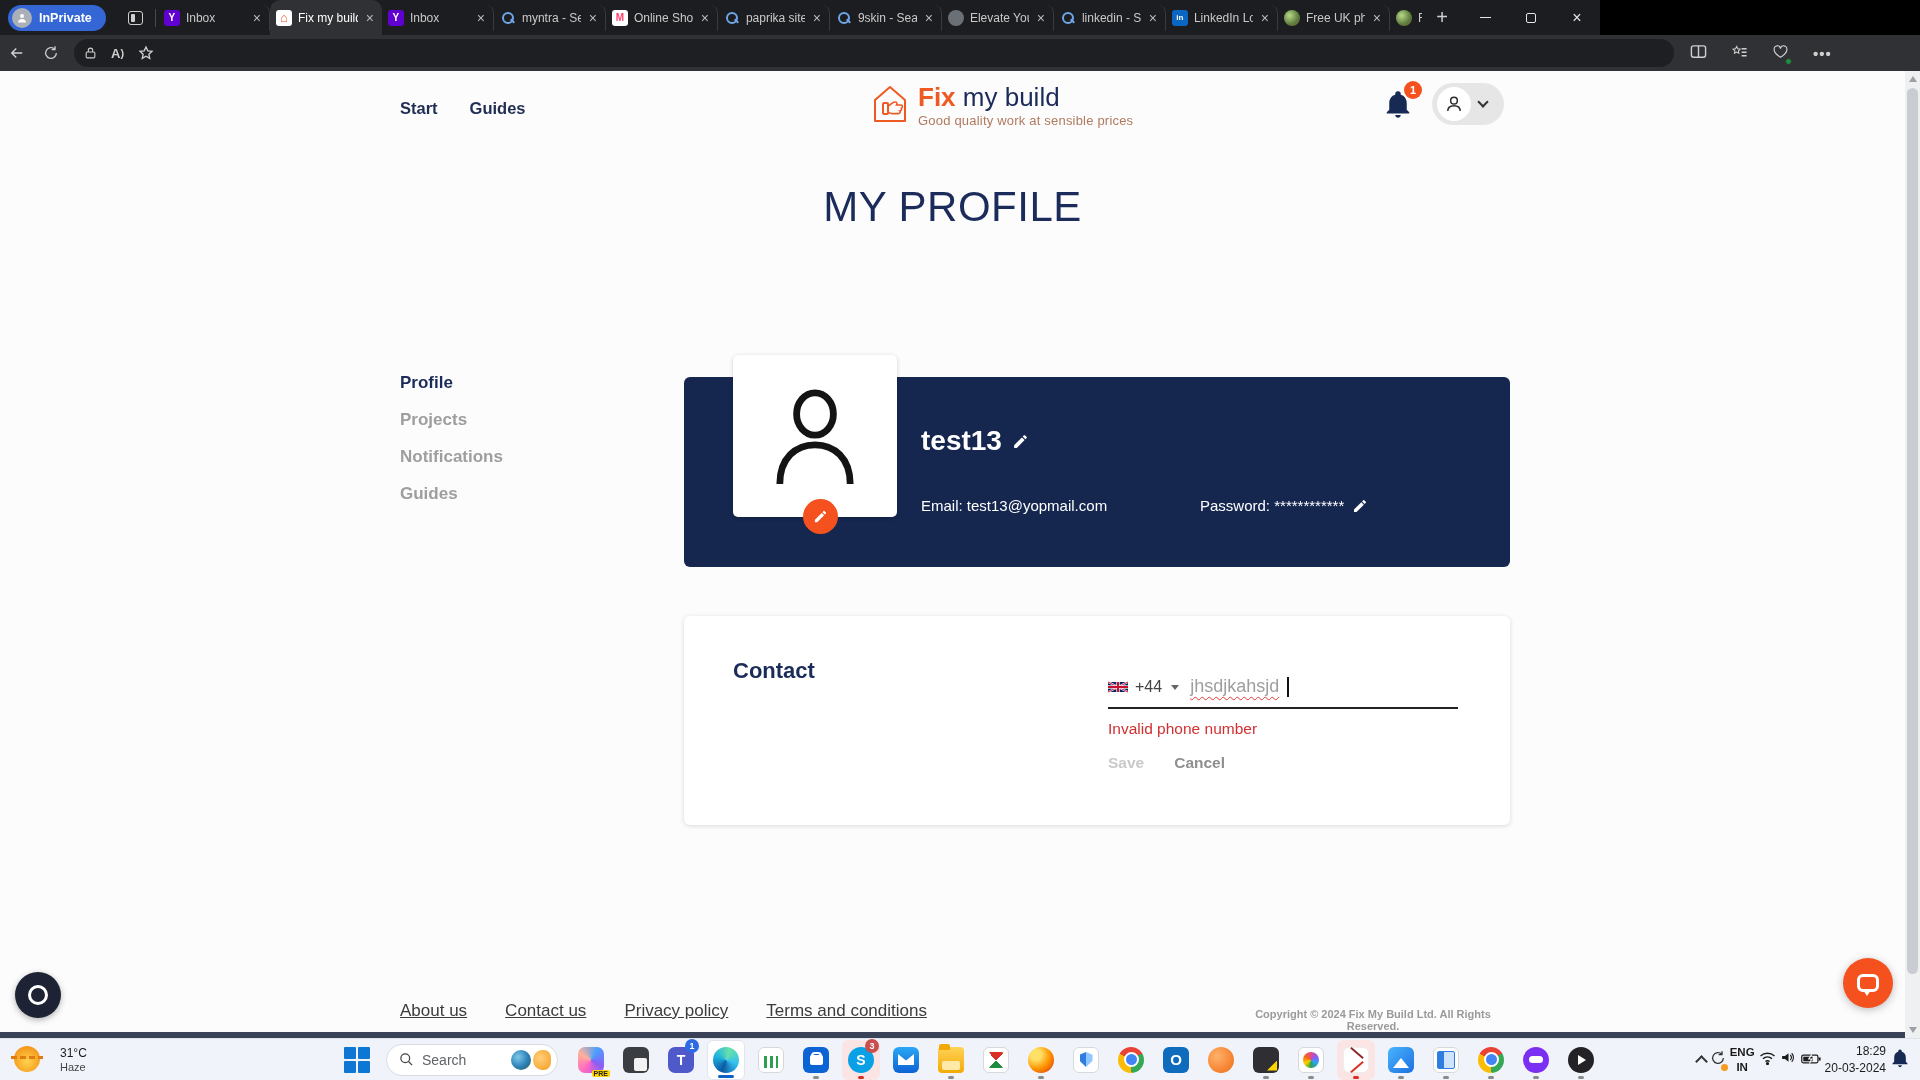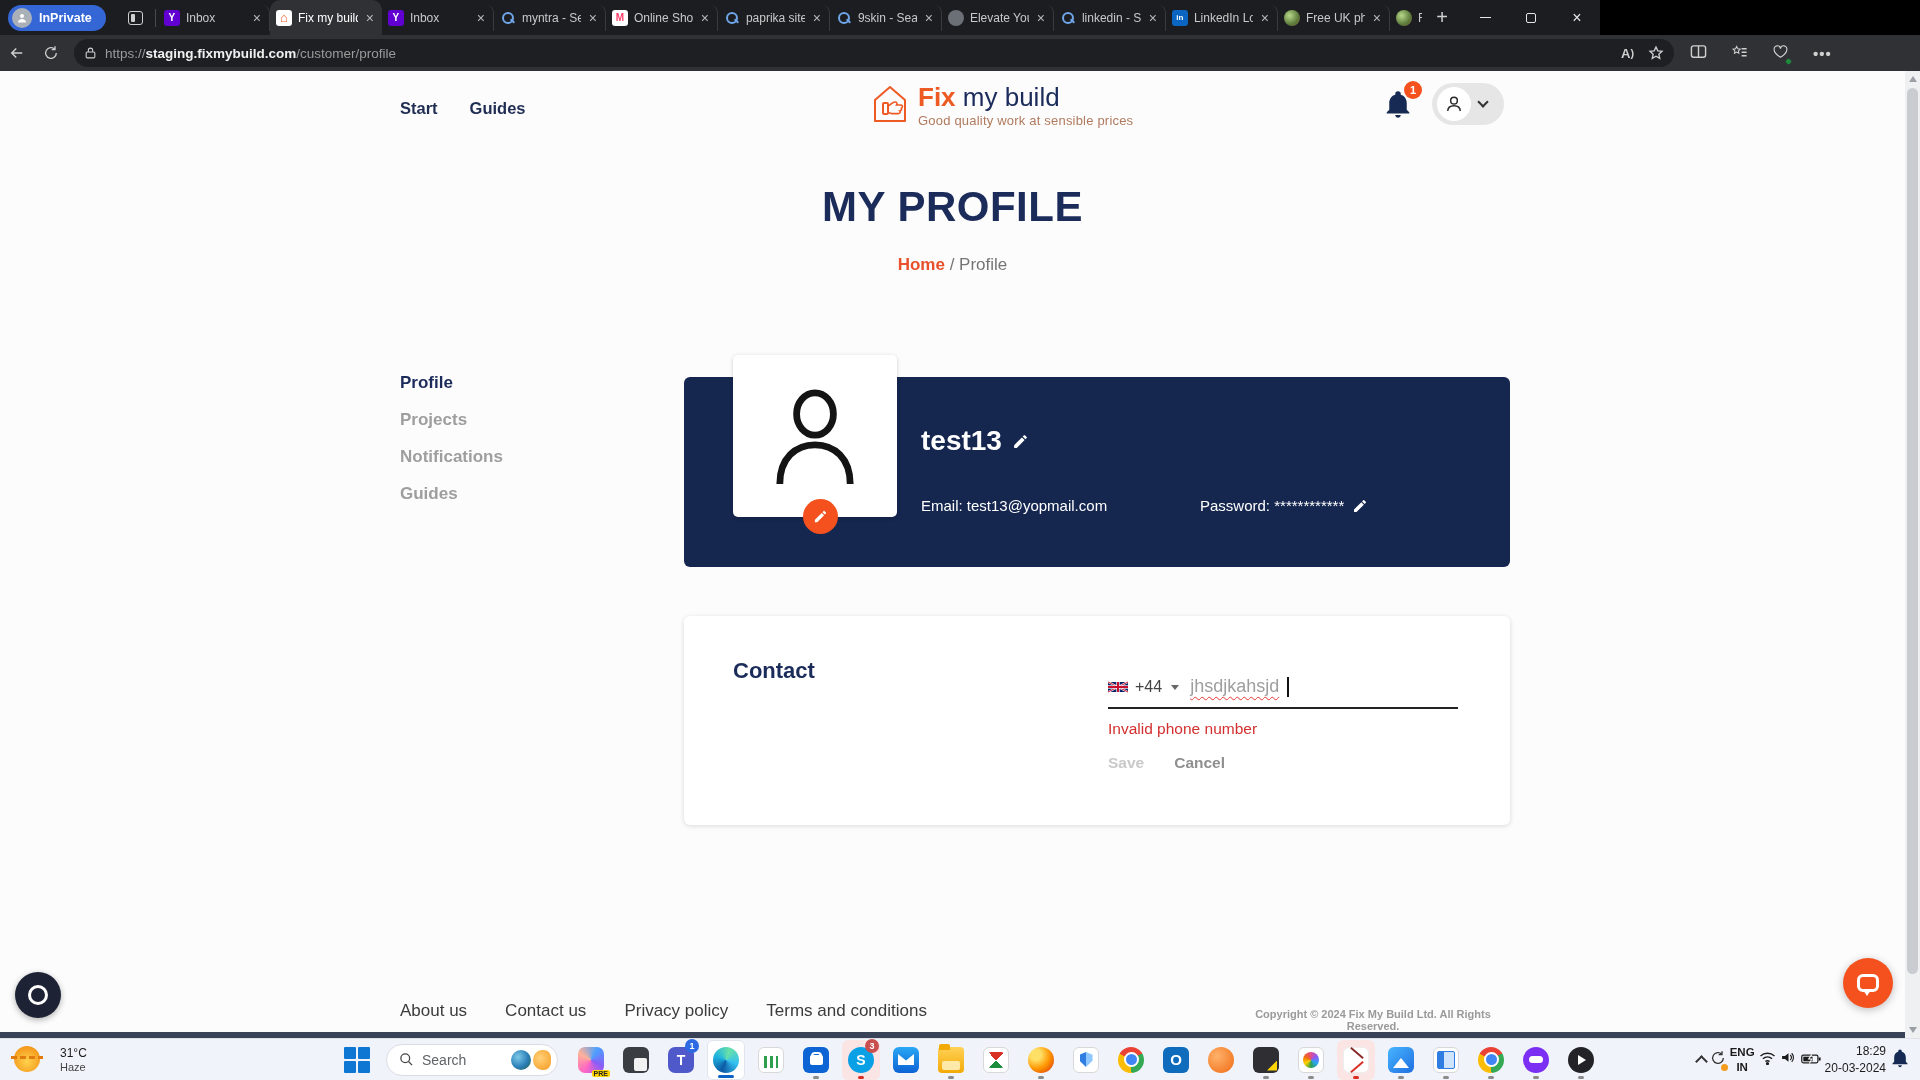--- a/index.html
+++ b/index.html
@@ -69,21 +69,21 @@
   .logo-text-line .rest{font-weight:400}
   .tagline{font-size:13px;color:#b07a5e;letter-spacing:.2px;margin-top:1px}
   .bell-wrap{position:absolute;left:1383px;top:17px}
   .bell-badge{position:absolute;right:-9px;top:-7px;min-width:18px;height:18px;border-radius:50%;background:#f4511e;color:#fff;
     font-size:11px;font-weight:700;display:flex;align-items:center;justify-content:center}
   .avatar-pill{position:absolute;left:1432px;top:12px;width:72px;height:42px;border-radius:21px;background:#e6e6e6;
     display:flex;align-items:center;padding:0 10px 0 5px;gap:8px}
   .avatar-pill .circ{width:34px;height:34px;border-radius:50%;background:#fff;display:flex;align-items:center;justify-content:center}
   .chev{width:8px;height:8px;border-right:2px solid #333;border-bottom:2px solid #333;transform:rotate(45deg);margin-top:-4px}
 
-  .page-title{position:absolute;left:0;top:112px;width:1905px;text-align:center;font-size:42px;font-weight:700;color:#1b2b5a;letter-spacing:.5px}
+  .page-title{position:absolute;left:0;top:112px;width:1905px;text-align:center;font-size:42px;font-weight:400;color:#1b2b5a;letter-spacing:.5px}
   .breadcrumb{position:absolute;left:0;top:184px;width:1905px;text-align:center;font-size:17px;color:#757575}
   .breadcrumb .home{color:#e8502b;font-weight:600}
 
   .side-list{position:absolute;left:400px;top:302px;display:flex;flex-direction:column;gap:17px}
   .side-item{font-size:17px;font-weight:700;color:#9e9e9e;cursor:pointer}
   .side-item.active{color:#1b2b5a}
 
   .profile-card{position:absolute;left:684px;top:306px;width:826px;height:190px;background:#15264f;border-radius:6px}
   .avatar-box{position:absolute;left:49px;top:-22px;width:164px;height:162px;background:#fff;border-radius:5px;
     box-shadow:0 1px 4px rgba(0,0,0,.18);display:flex;align-items:center;justify-content:center}
@@ -104,21 +104,21 @@
   .phone-value{font-size:18px;color:#9e9e9e;text-decoration:underline wavy #e53935 1px;text-underline-offset:4px}
   .tcursor{display:inline-block;width:1.5px;height:20px;background:#111;margin-left:1px;vertical-align:middle}
   .phone-line{position:absolute;left:424px;top:91px;width:350px;height:1.5px;background:#222}
   .phone-error{position:absolute;left:424px;top:104px;font-size:15.5px;color:#d32f2f}
   .btn-row{position:absolute;left:424px;top:138px;display:flex;gap:30px}
   .btn-save{font-size:15.5px;font-weight:700;color:#c9c9c9}
   .btn-cancel{font-size:15.5px;font-weight:700;color:#8f8f8f;cursor:pointer}
 
   .footer{position:absolute;left:0;top:930px;width:1905px}
   .footer-links{position:absolute;left:400px;top:0;display:flex;gap:38px}
-  .foot-link{font-size:17px;color:#3c3c3c;cursor:pointer}
+  .foot-link{font-size:17px;color:#3c3c3c;text-decoration:underline;cursor:pointer}
   .copyright{position:absolute;left:1233px;top:7px;width:280px;text-align:center;font-size:11px;font-weight:700;color:#9a9a9a}
   .bottom-strip{position:absolute;left:0;bottom:0;width:1905px;height:6px;background:#3a4257}
 
   .chat-left{position:absolute;left:15px;top:901px;width:46px;height:46px;border-radius:50%;background:#1d2334;
     display:flex;align-items:center;justify-content:center;box-shadow:0 2px 6px rgba(0,0,0,.3)}
   .chat-left .ring{width:20px;height:20px;border:3px solid #fff;border-radius:50%}
   .chat-right{position:absolute;left:1843px;top:887px;width:50px;height:50px;border-radius:50%;background:#f4511e;
     display:flex;align-items:center;justify-content:center;box-shadow:0 2px 8px rgba(0,0,0,.25)}
   .chat-right .bub{width:22px;height:18px;border:3px solid #fff;border-radius:6px;position:relative}
   .chat-right .bub::after{content:"";position:absolute;left:3px;bottom:-7px;width:0;height:0;
@@ -303,21 +303,20 @@
       <svg width="16" height="16" viewBox="0 0 24 24" fill="none" stroke="#cfcfcf" stroke-width="2">
           <path d="M20 12a8 8 0 1 1-2.3-5.7"></path>
           <path d="M18 2v5h-5" stroke-linejoin="round"></path>
         </svg>
     </span>
     <div class="urlpill">
       <svg width="13" height="14" viewBox="0 0 24 24" fill="none" stroke="#cfcfcf" stroke-width="2">
           <rect x="4" y="10" width="16" height="11" rx="2"></rect>
           <path d="M8 10V7a4 4 0 0 1 8 0v3"></path>
         </svg>
-      <span class="url"><span>https://</span><span class="host">staging.fixmybuild.com</span><span>/customer/profile</span></span>
       <span class="readaloud pill-ic">A<small>)</small></span>
       <span class="pill-ic">
         <svg width="16" height="16" viewBox="0 0 24 24" fill="none" stroke="#cfcfcf" stroke-width="2">
             <path d="M12 3l2.7 5.8 6.3.7-4.7 4.3 1.3 6.2-5.6-3.2-5.6 3.2 1.3-6.2L3 9.5l6.3-.7z"></path>
           </svg>
       </span>
     </div>
     <div class="tb-right">
       <span>
         <svg width="17" height="15" viewBox="0 0 24 20" fill="none" stroke="#cfcfcf" stroke-width="2">
@@ -370,23 +369,20 @@
           <svg width="20" height="20" viewBox="0 0 24 24" fill="none" stroke="#2b2b2b" stroke-width="1.8">
               <circle cx="12" cy="8" r="4"></circle>
               <path d="M4.5 20.5c0-4.2 3.3-6.5 7.5-6.5s7.5 2.3 7.5 6.5"></path>
             </svg>
         </span>
         <span class="chev"></span>
       </div>
     </div>
 
     <h1 class="page-title">MY PROFILE</h1>
-    <div class="breadcrumb">
-      <span class="home">Home</span><span> / </span><span>Profile</span>
-    </div>
 
     <div class="side-list">
         <div class="side-item active">Profile</div>
         <div class="side-item">Projects</div>
         <div class="side-item">Notifications</div>
         <div class="side-item">Guides</div>
       </div>
 
     <div class="profile-card">
       <div class="avatar-box">

